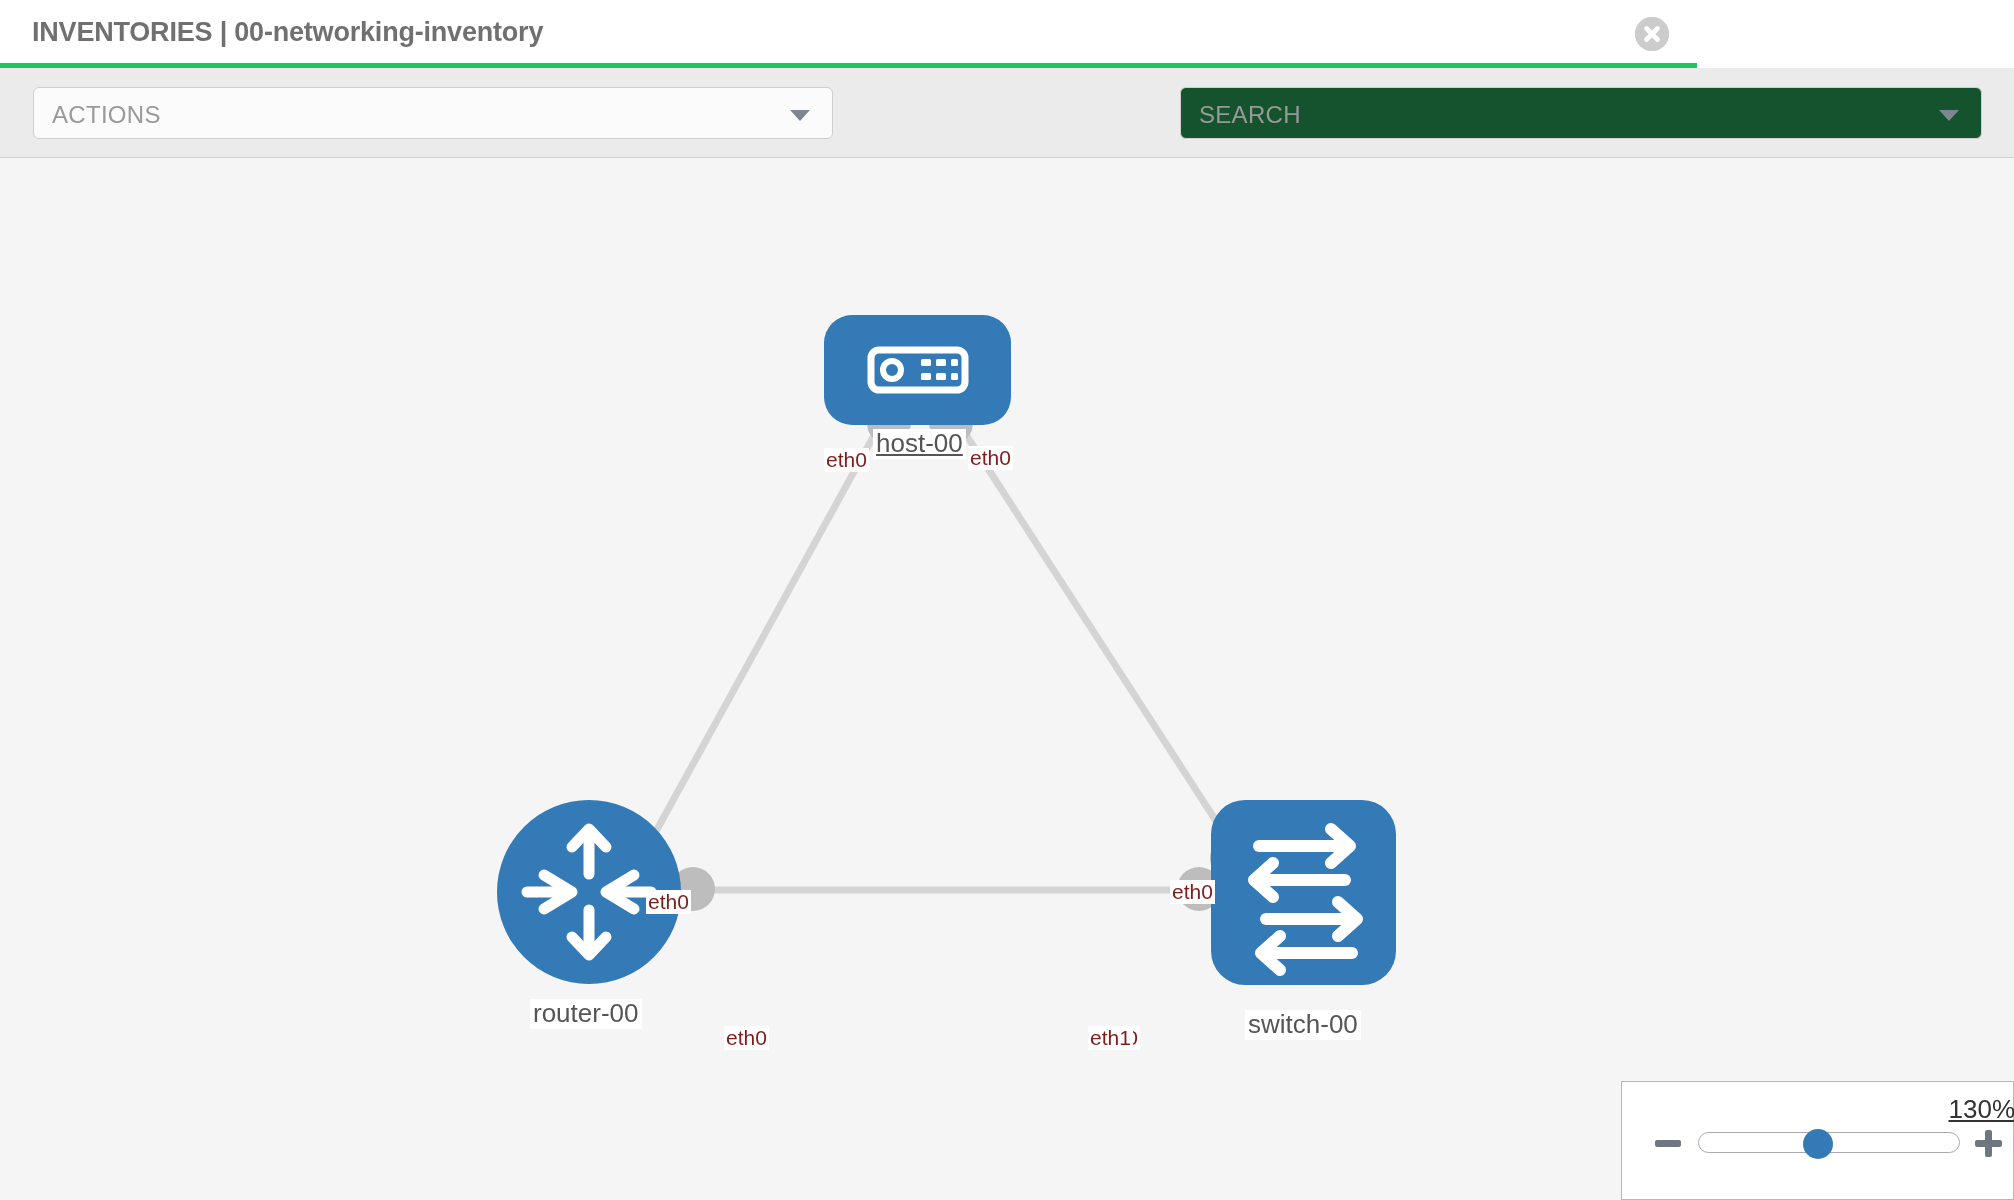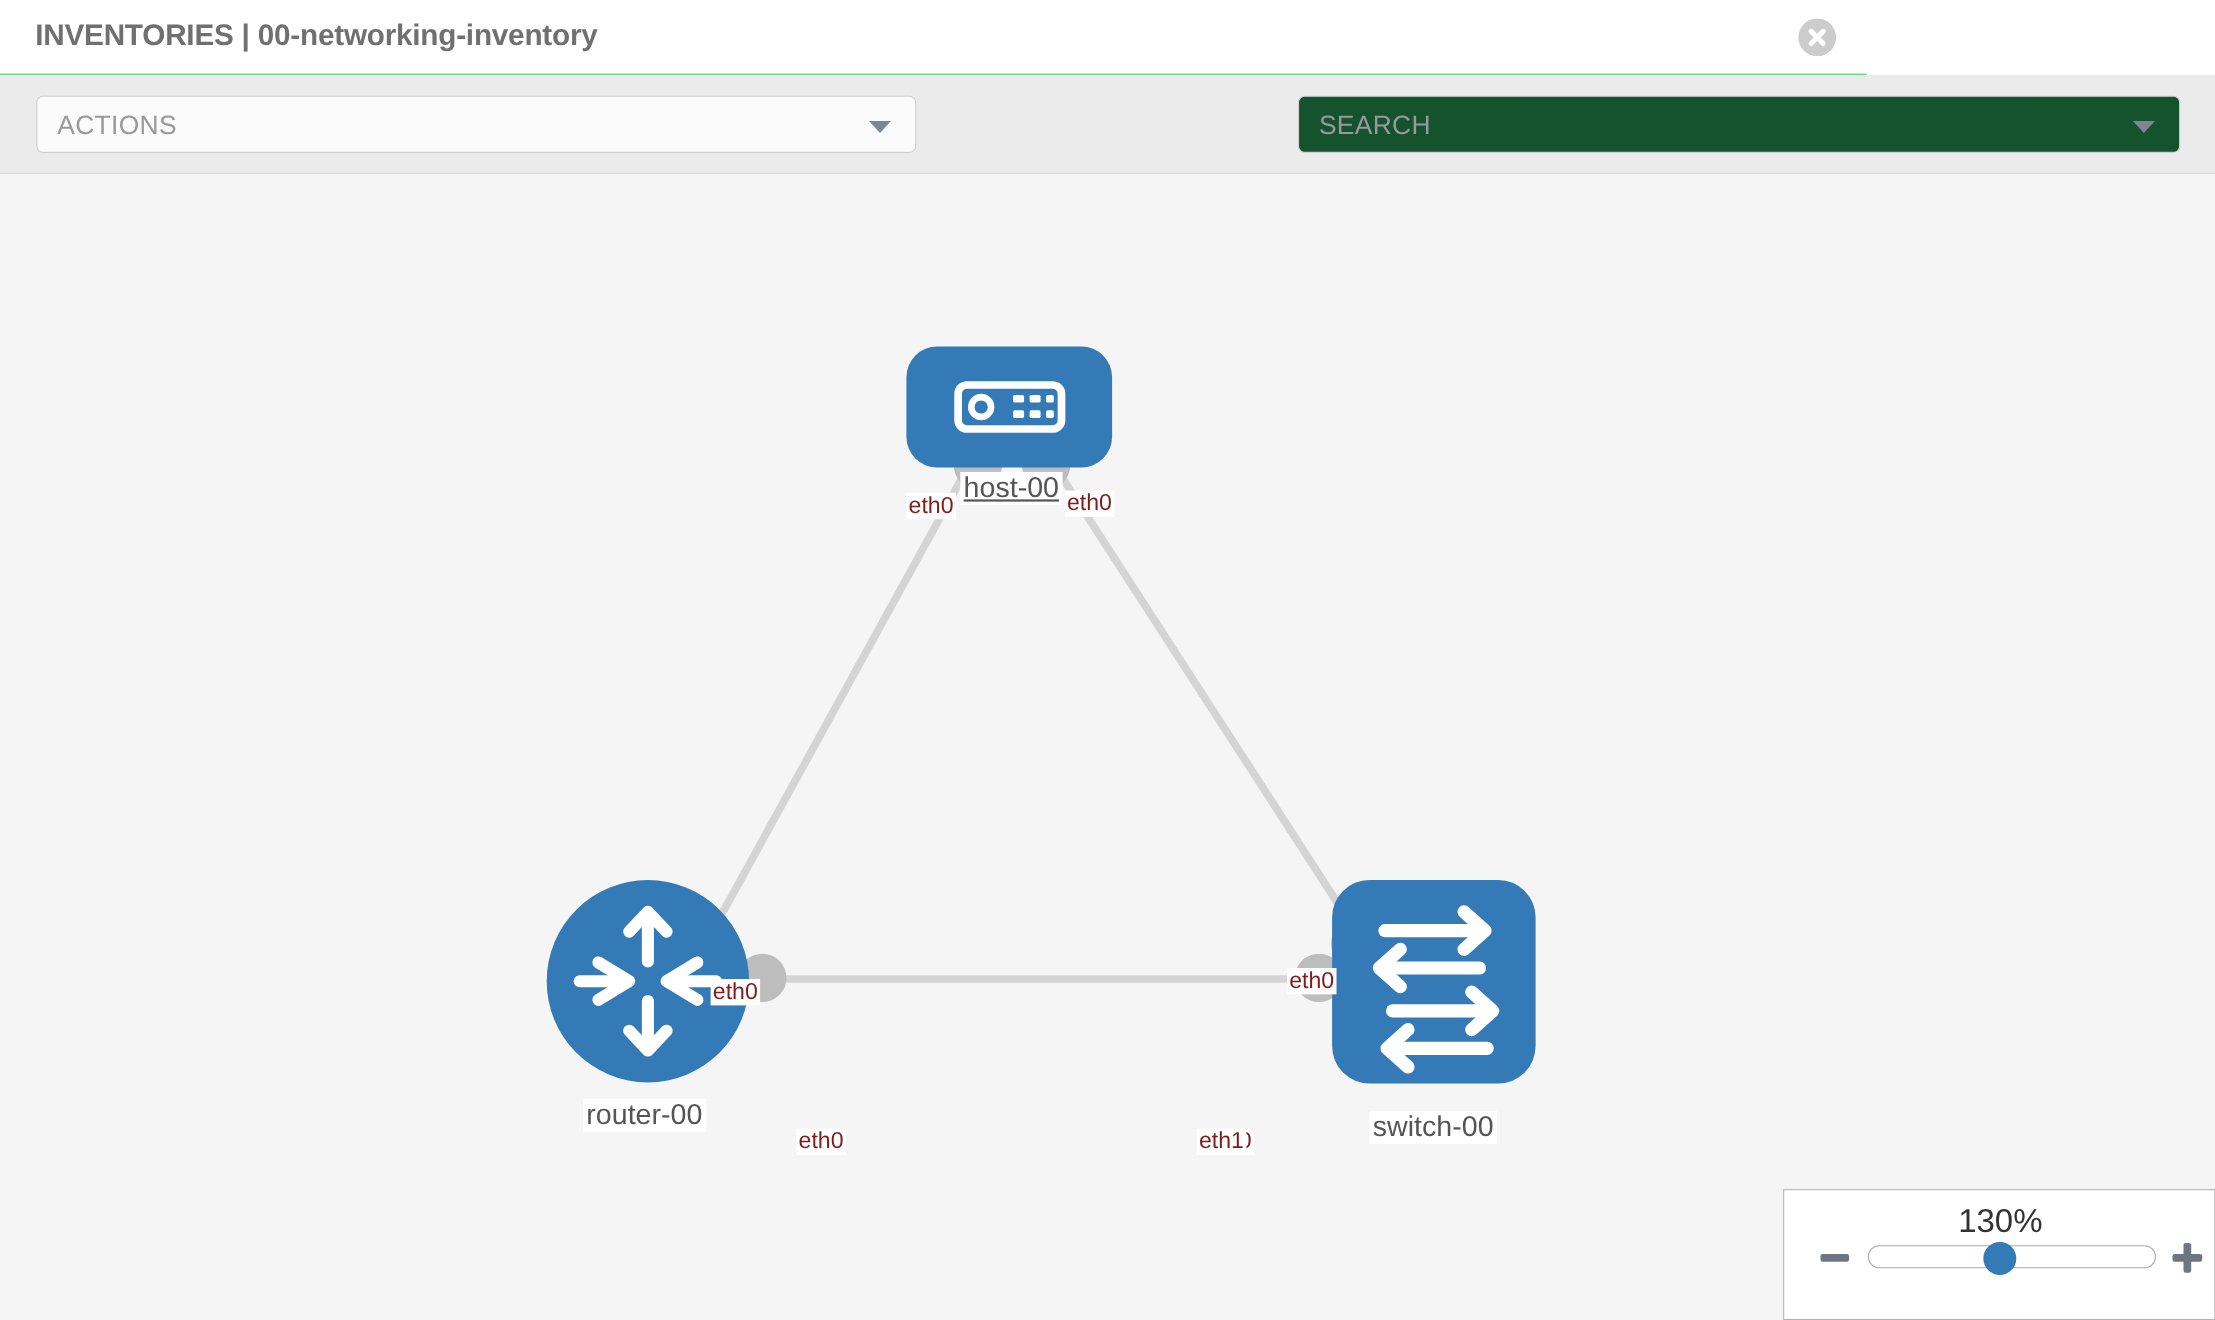--- a/index.html
+++ b/index.html
@@ -19,21 +19,21 @@
     background: #ffffff;
   }
 
   
   .header {
     position: absolute;
     left: 0; top: 0;
     width: 1697px;
     height: 68px;
     background: #ffffff;
-    border-bottom: 1px solid #22c55e;
+    border-bottom: 5px solid #22c55e;
     box-sizing: border-box;
   }
   .header-title {
     position: absolute;
     left: 32px;
     top: 17px;
     font-size: 27px;
     font-weight: bold;
     color: #707070;
     letter-spacing: -0.2px;
@@ -165,23 +165,24 @@
     height: 119px;
     background: #ffffff;
     border: 1px solid #b6b6b6;
     box-sizing: border-box;
   }
   .zoom-pct {
     position: absolute;
     top: 12px;
     left: 0;
     width: 393px;
-    text-align: center;
-    font-size: 30px;
+    text-align: right;
+    font-size: 26px;
     color: #333333;
+    text-decoration: underline;
   }
   .zoom-minus {
     position: absolute;
     left: 33px;
     top: 58px;
     width: 26px;
     height: 7px;
     background: #6e7681;
     border-radius: 2px;
     cursor: pointer;

